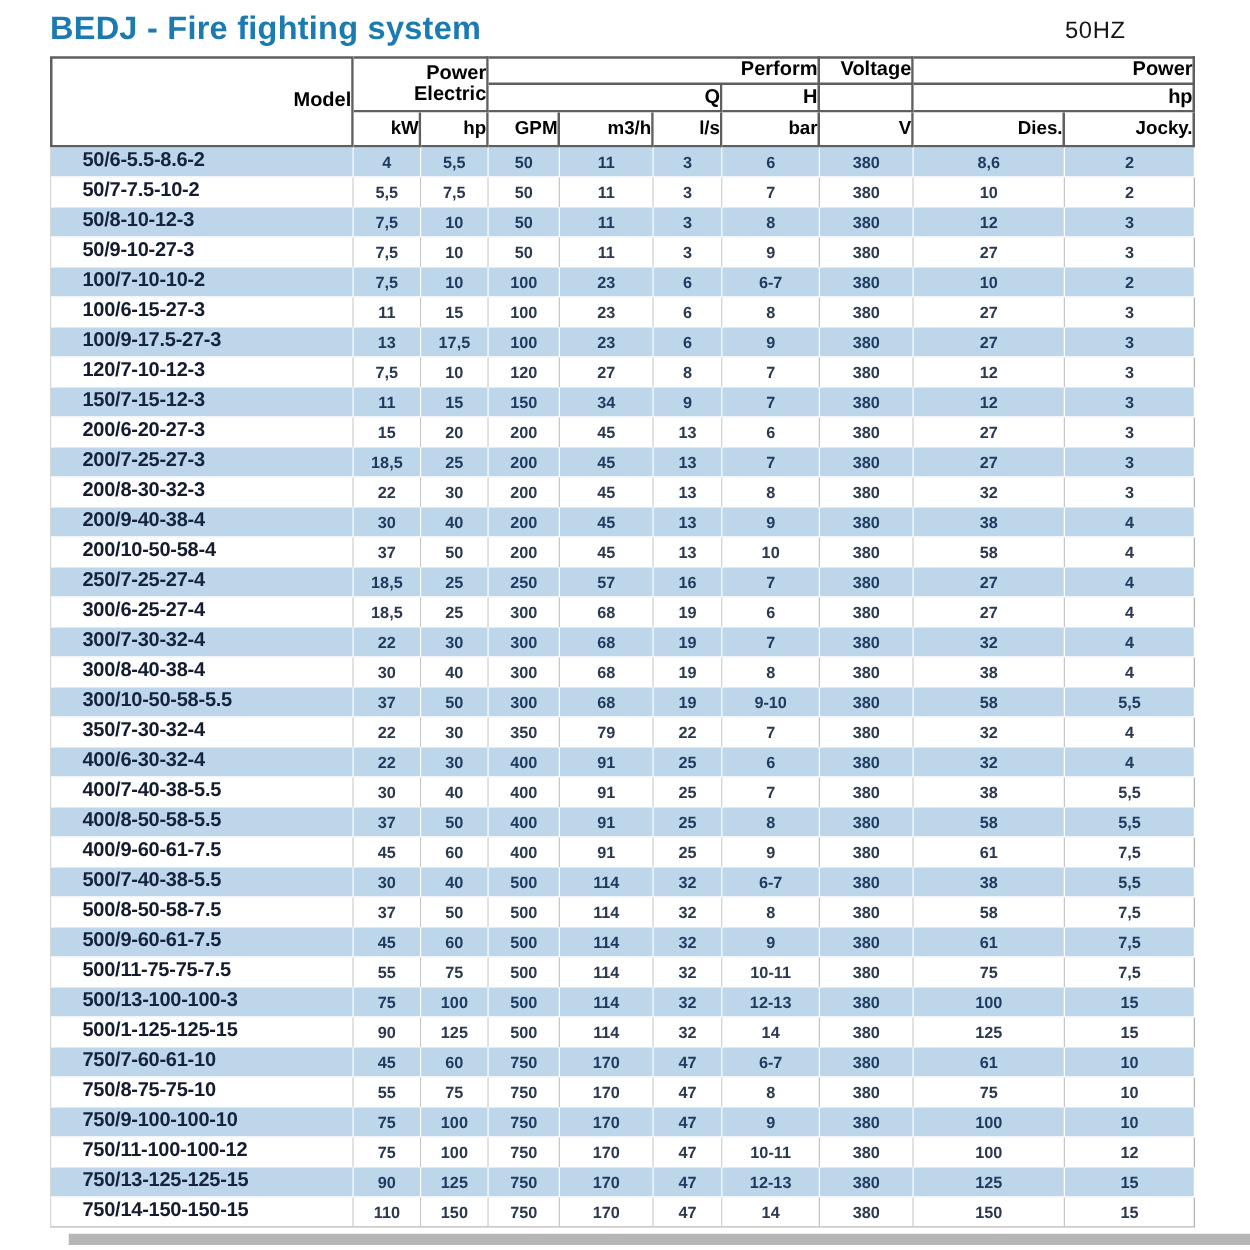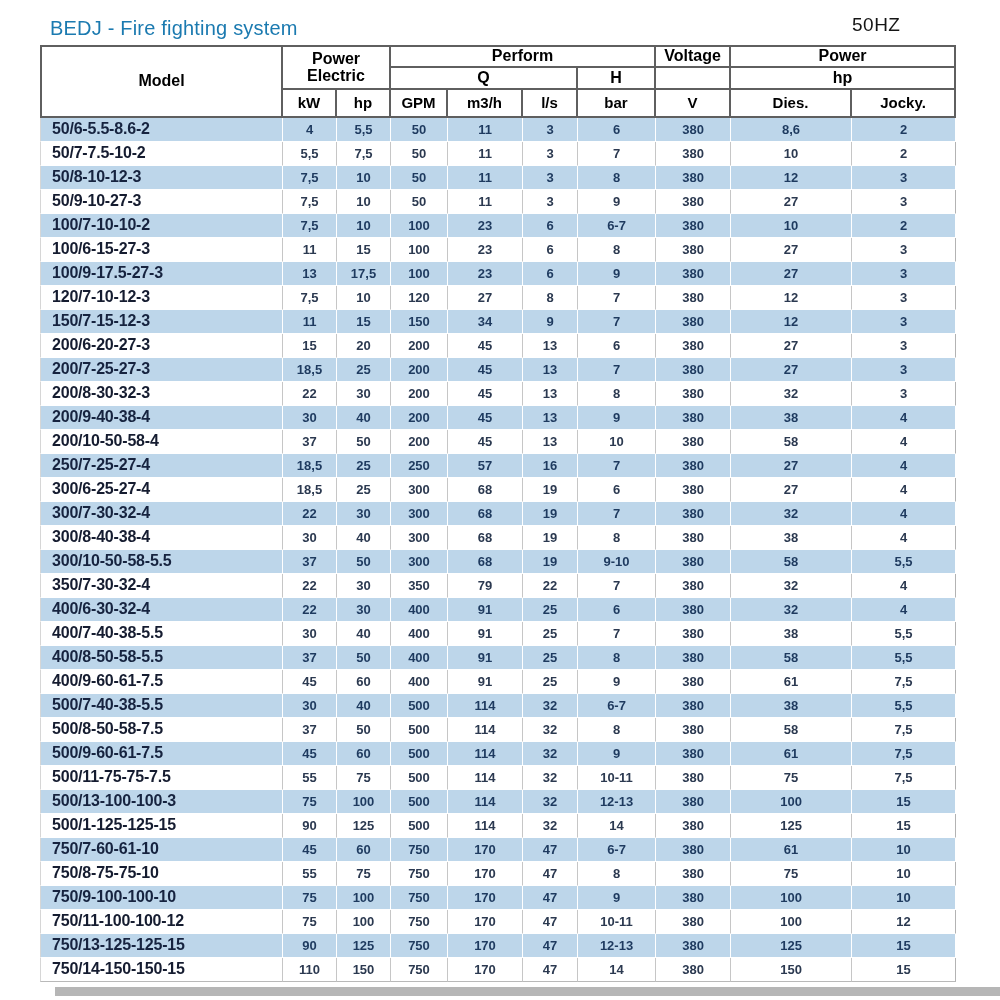--- a/index.html
+++ b/index.html
@@ -2,56 +2,56 @@
 <html><head>
 <meta charset="utf-8">
 <style>
   html,body { margin:0; padding:0; }
   body {
     width:1000px; height:1000px; background:#ffffff; position:relative;
     font-family:"Liberation Sans", "DejaVu Sans", sans-serif;
     overflow:hidden;
   }
   .page-title {
-    position:absolute; left:40px; top:7px; margin:10px;
-    font-size:20px; font-weight:normal; color:#1b7ab0; letter-spacing:0.2px;
+    position:absolute; left:40px; top:7px; margin:0;
+    font-size:26px; font-weight:bold; color:#1b7ab0; letter-spacing:0.2px;
   }
   .hz-label {
     position:absolute; left:852px; top:14px;
     font-size:19px; font-weight:normal; color:#151515; letter-spacing:0.5px;
   }
   table.spec {
     position:absolute; left:40px; top:45px; width:916px;
     table-layout:fixed; border-collapse:separate; border-spacing:0;
   }
   table.spec th, table.spec td { box-sizing:border-box; padding:0; line-height:1.05; vertical-align:middle; }
 
   
   thead th {
-    background:#ffffff; color:#000000; font-weight:bold; text-align:center;
+    background:#ffffff; color:#000000; font-weight:bold; text-align:right;
     border-right:2px solid #5f5f5f; border-bottom:2px solid #5f5f5f;
     font-size:16px;
   }
   thead tr:first-child th { border-top:2px solid #5f5f5f; }
   thead th.first-col { border-left:2px solid #5f5f5f; }
   thead tr.hdr-groups { height:23px; }
   thead tr.hdr-sub    { height:22px; }
   thead tr.hdr-units  { height:28px; }
   thead tr.hdr-units th { font-size:15px; }
   .blk { display:block; }
   .two-line { line-height:1.15; }
 
   
   tbody td {
     height:24px; text-align:center; background:#ffffff;
     font-size:13px; font-weight:bold; color:#2b3950;
     border-right:1px solid #c6c6c6; border-bottom:1px solid #ffffff;
   }
   tbody td.model {
-    text-align:left; padding-left:11px;
+    text-align:left; padding-left:25px;
     font-size:16px; font-weight:bold; color:#151c30; letter-spacing:-0.2px;
   }
   tbody tr.hl td { background:#bdd6ea; border-right-color:#ffffff; color:#1e3a5f; }
   tbody tr.hl td.model { color:#16233f; }
   tbody td:first-child { border-left:1px solid #d6d6d6; }
   tbody td:last-child  { border-right:1px solid #b3b3b3; }
   tbody tr:last-child td { border-bottom:1px solid #b9b9b9; }
 
   
   .bottom-strip {

